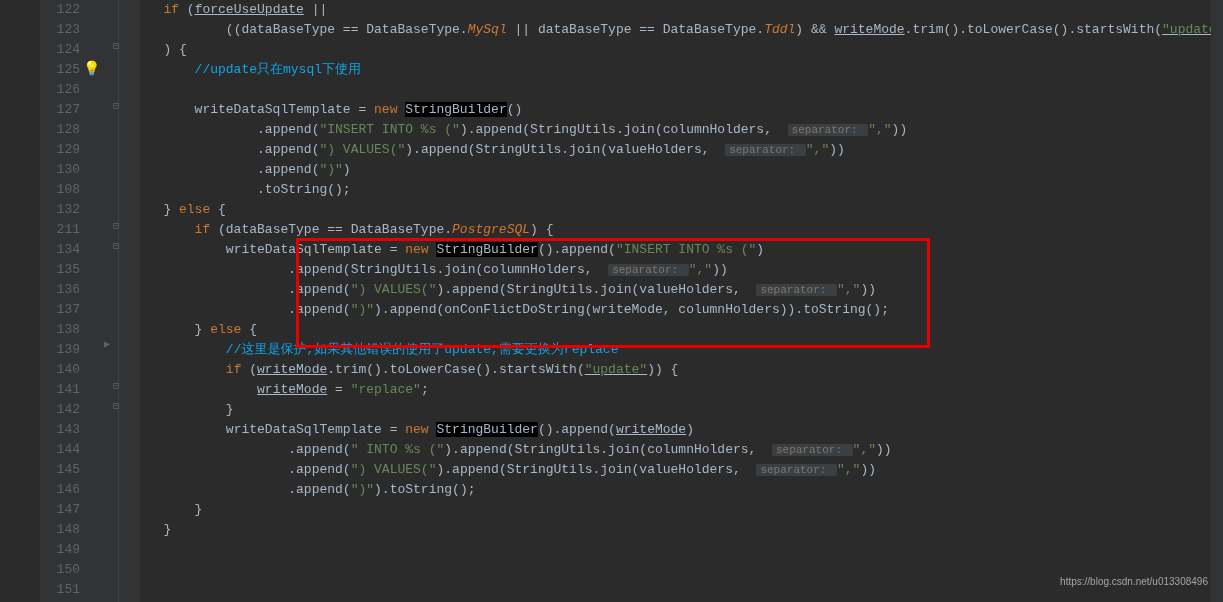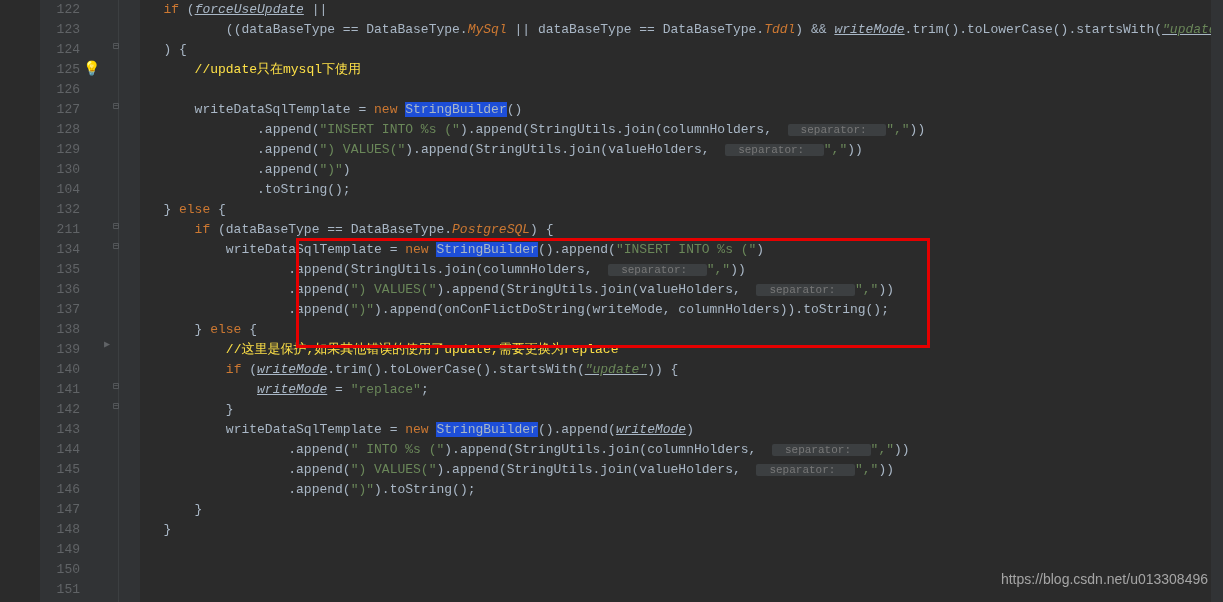--- a/index.html
+++ b/index.html
@@ -45,37 +45,36 @@
     height: 20px;
     line-height: 20px;
     white-space: pre;
   }
   .ln {
     height: 20px;
     line-height: 20px;
   }
   .kw { color: #cc7832; text-align: right; }
   .str { color: #6a8759; }
-  .comment { color: #fde047; }
+  .comment { color: #0ea5e9; }
   .static-field { color: #cc7832; font-style: italic; }
   .hint {
     background: #3c3f41;
     color: #787878;
     font-style: normal;
-    padding: 0 13px;
+    padding: 0 4px;
     border-radius: 2px;
     font-size: 11px;
   }
   .highlight {
-    background: #1d4ed8;
+    background: #000000;
   }
   .underline {
     text-decoration: underline;
     text-decoration-color: #a9b7c6;
-    font-style: italic;
   }
   .red-box {
     position: absolute;
     border: 3px solid #e60000;
     left: 156px;
     top: 238px;
     width: 628px;
     height: 104px;
     pointer-events: none;
   }
@@ -105,21 +104,21 @@
     left: 14px;
     top: 338px;
     color: #606366;
     font-size: 10px;
   }
   .watermark {
     position: absolute;
     right: 15px;
     bottom: 15px;
     color: #bbbbbb;
-    font-size: 14px;
+    font-size: 10px;
     font-family: Arial, sans-serif;
     opacity: 0.85;
   }
   .scrollbar {
     position: absolute;
     right: 0;
     top: 0;
     width: 12px;
     height: 100%;
     background: #313335;
@@ -132,21 +131,21 @@
   <div class="gutter">
     <div class="ln">122</div>
     <div class="ln">123</div>
     <div class="ln">124</div>
     <div class="ln">125</div>
     <div class="ln">126</div>
     <div class="ln">127</div>
     <div class="ln">128</div>
     <div class="ln">129</div>
     <div class="ln">130</div>
-    <div class="ln">104</div>
+    <div class="ln">108</div>
     <div class="ln">132</div>
     <div class="ln">211</div>
     <div class="ln">134</div>
     <div class="ln">135</div>
     <div class="ln">136</div>
     <div class="ln">137</div>
     <div class="ln">138</div>
     <div class="ln">139</div>
     <div class="ln">140</div>
     <div class="ln">141</div>

